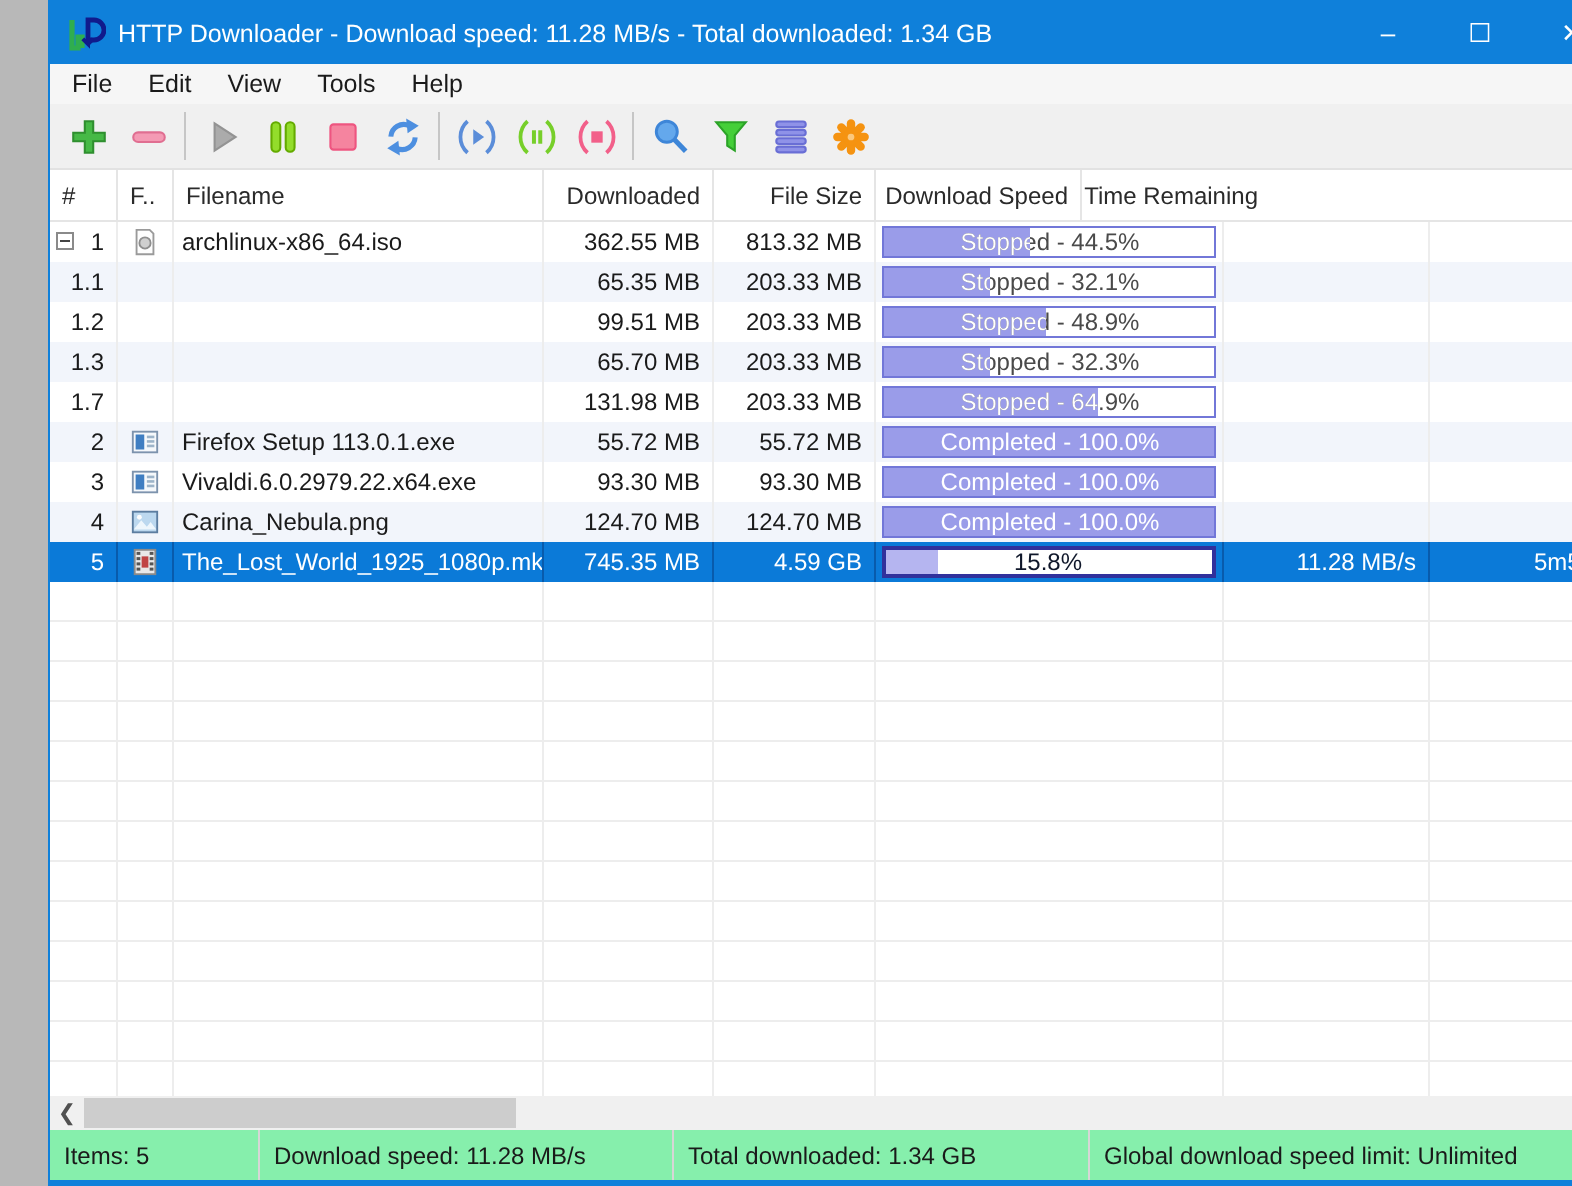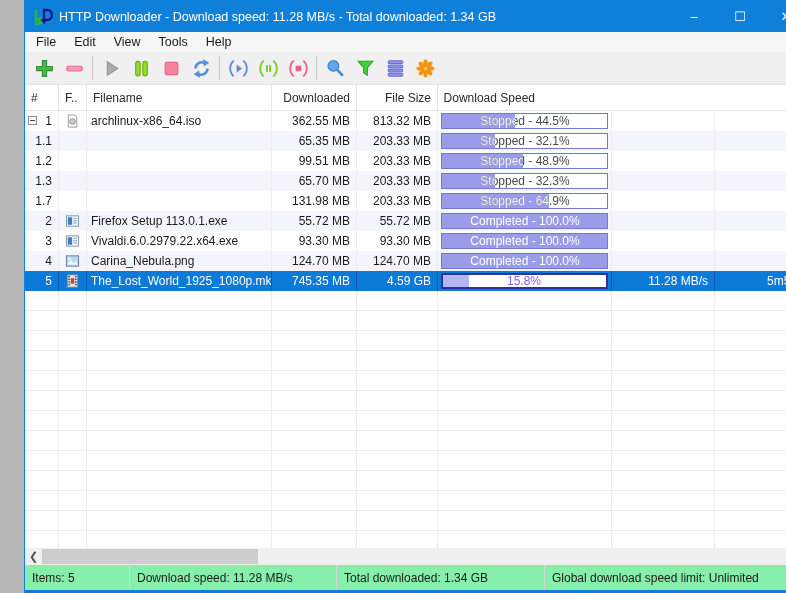--- a/index.html
+++ b/index.html
@@ -52,21 +52,21 @@
   .pcell{ padding:2px 3px; display:flex; align-items:center; }
   .pbar{ position:relative; width:168px; height:16px; background:#fff; border:1px solid var(--pborder); overflow:hidden; }
   .pbar .fill{ position:absolute; left:0; top:0; bottom:0; background:var(--pfill); }
   .pbar .txt{ position:absolute; left:0; top:0; width:166px; height:100%; display:flex; align-items:center; justify-content:center; font-size:12px; }
   .pbar .base{ color:#4a4a4a; }
   .pbar .clipw{ position:absolute; left:0; top:0; bottom:0; overflow:hidden; }
   .pbar .clipw .txt{ color:#fff; }
   .pbar.done .base{ color:#fff; }
   .pbar.active{ border:2px solid #31319c; }
   .pbar.active .fill{ background:#b5b5f0; }
-  .pbar.active .txt{ width:162px; color:#8b5cf6; }
+  .pbar.active .txt{ width:162px; color:#0f172a; }
   
   .bodyfill{ position:absolute; left:0; right:0; bottom:0; top:180px; display:flex;
     background:repeating-linear-gradient(to bottom, #fff 0 19px, #ededed 19px 20px); }
   .bodyfill div{ border-right:1px solid #ededed; height:100%; }
   .bodyfill div:last-child{ border-right:none; }
   
   .hscroll{ height:17px; background:#f0f0f0; position:relative; }
   .sarrow{ position:absolute; top:0; width:17px; height:17px; display:flex; align-items:center; justify-content:center;
     color:#505050; font-size:11px; }
   .sarrow.left{ left:0; } .sarrow.right{ right:0; }
@@ -198,20 +198,21 @@
       </div>
   </div>
 
   <div class="lheader" id="lheader">
       <div class="hcell c0">#</div>
       <div class="hcell c1">F..</div>
       <div class="hcell c2">Filename</div>
       <div class="hcell c3 ar">Downloaded</div>
       <div class="hcell c4 ar">File Size</div>
       <div class="hcell c6 ar">Download Speed</div>
+      <div class="hcell c7 ar">Time Remaining</div>
     </div>
 
   <div class="lbody" id="lbody">
     <div class="lrow">
         <div class="cell c0 numcell"><div class="expander"></div>1</div>
         <div class="cell c1 ac">
           <svg class="ficon" viewBox="0 0 16 16">
             <path d="M3.5 1.5h7l2 2v11h-9z" fill="#fdfdfd" stroke="#9a9a9a"></path>
             <circle cx="8" cy="8.5" r="3" fill="#cfcfcf" stroke="#8e8e8e"></circle>
           </svg>

